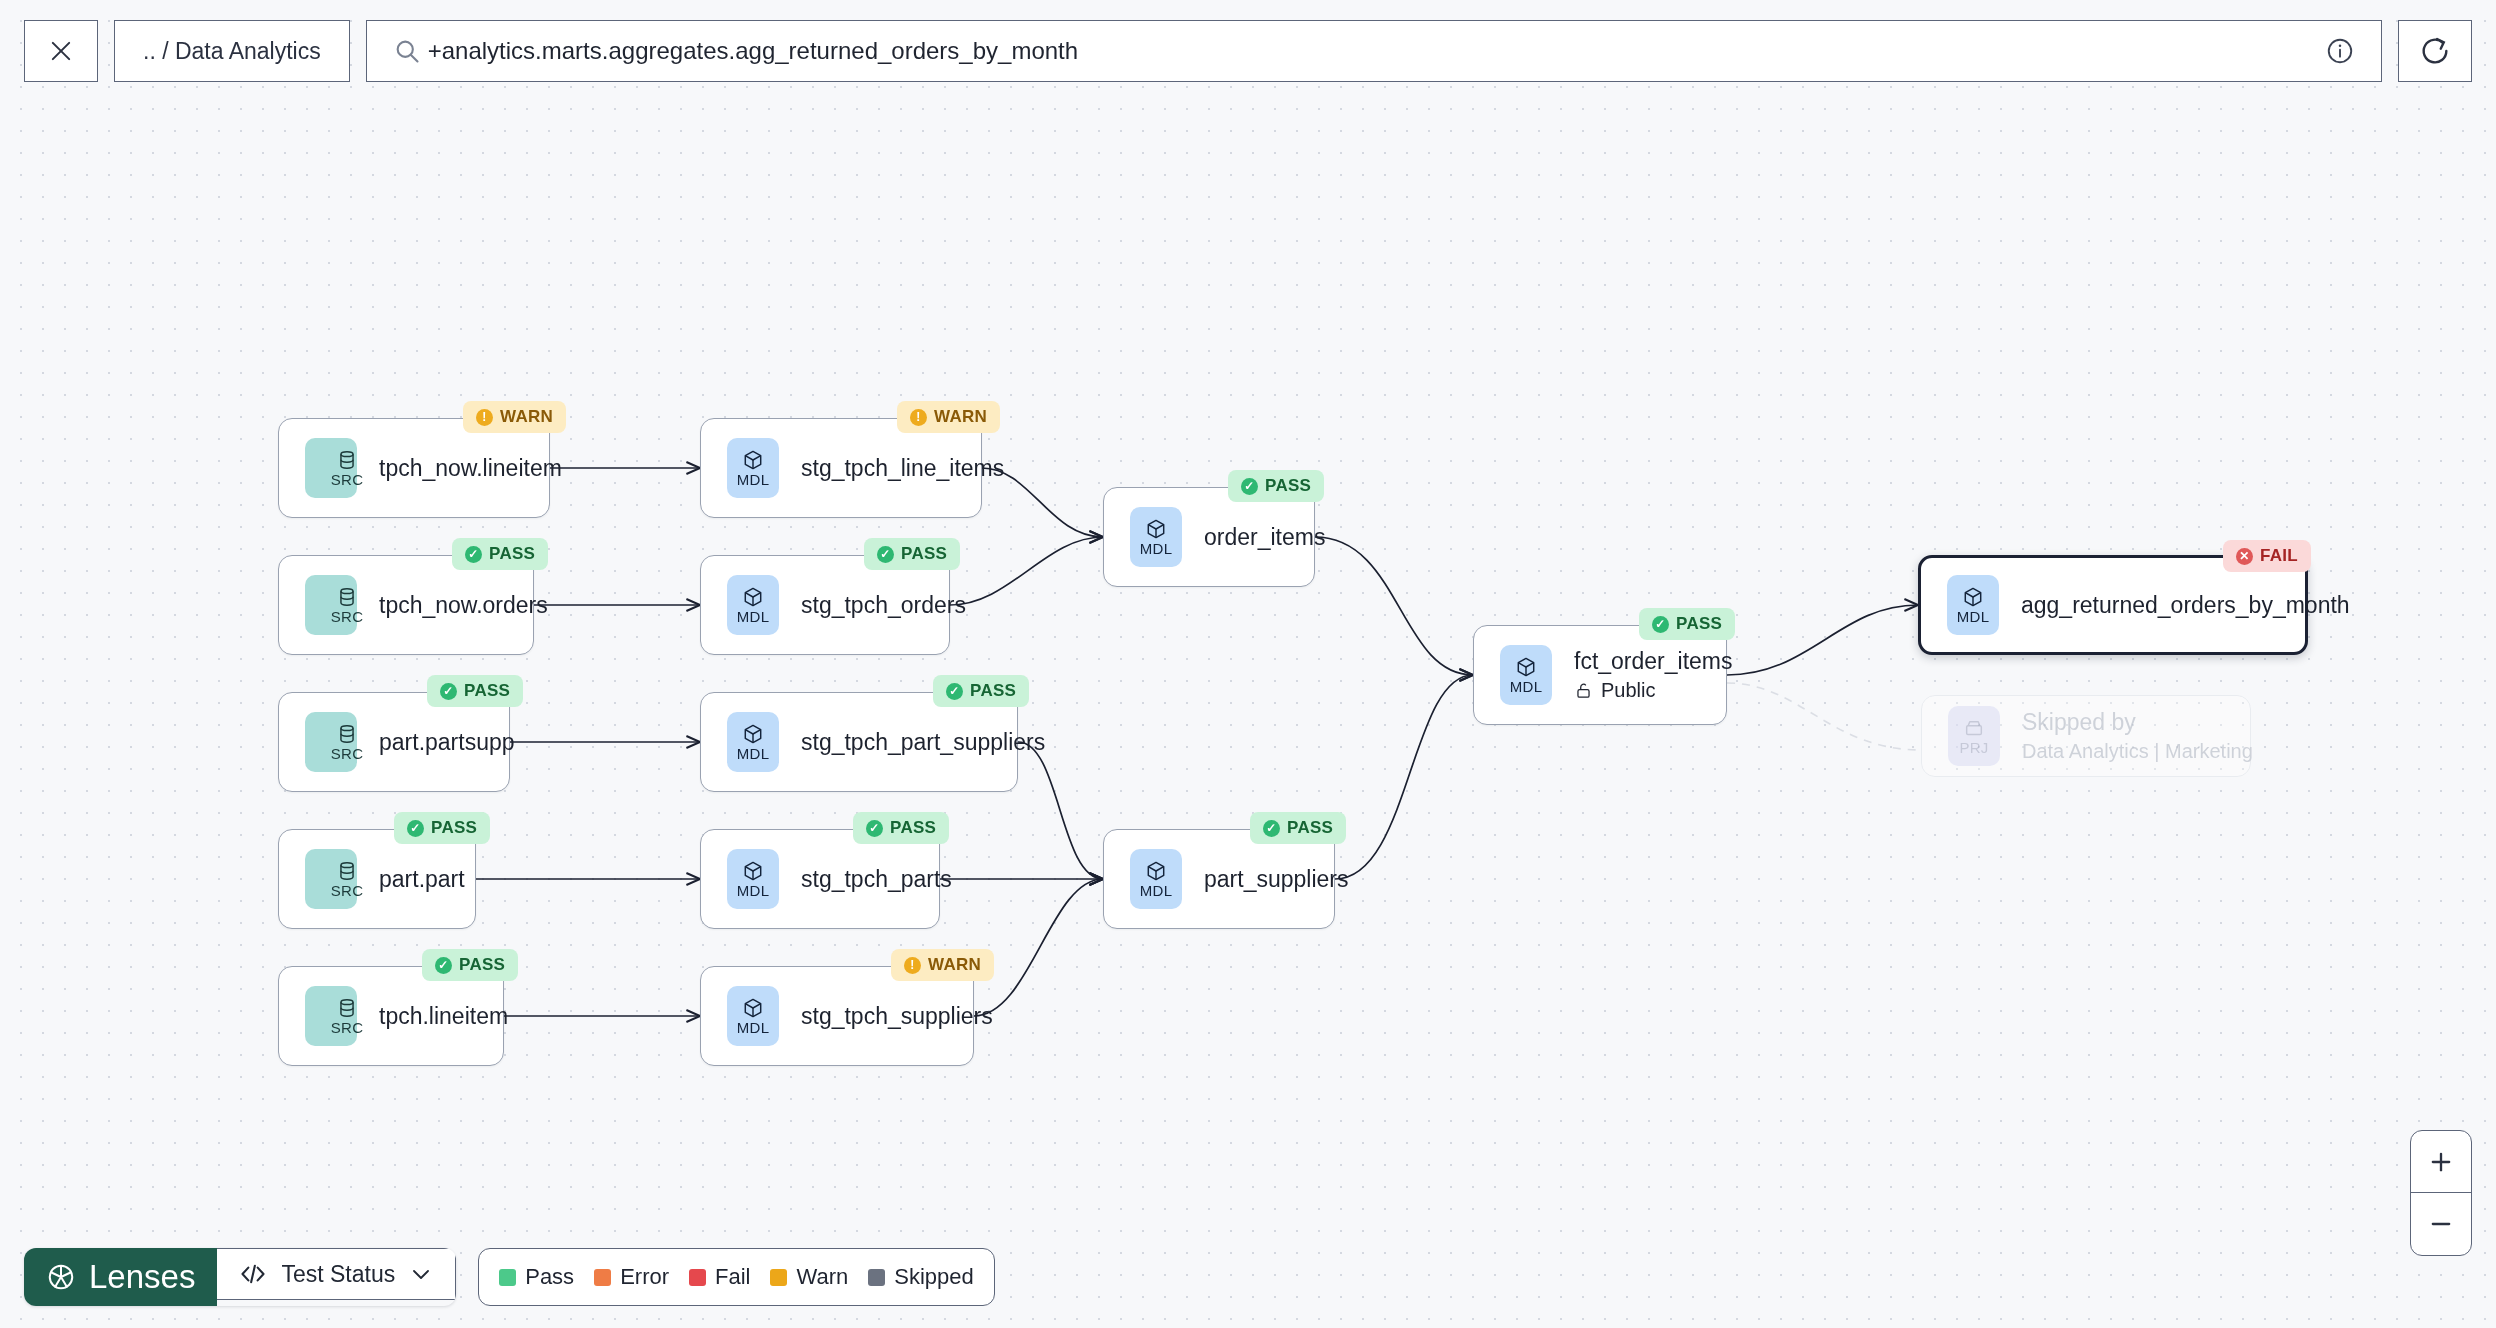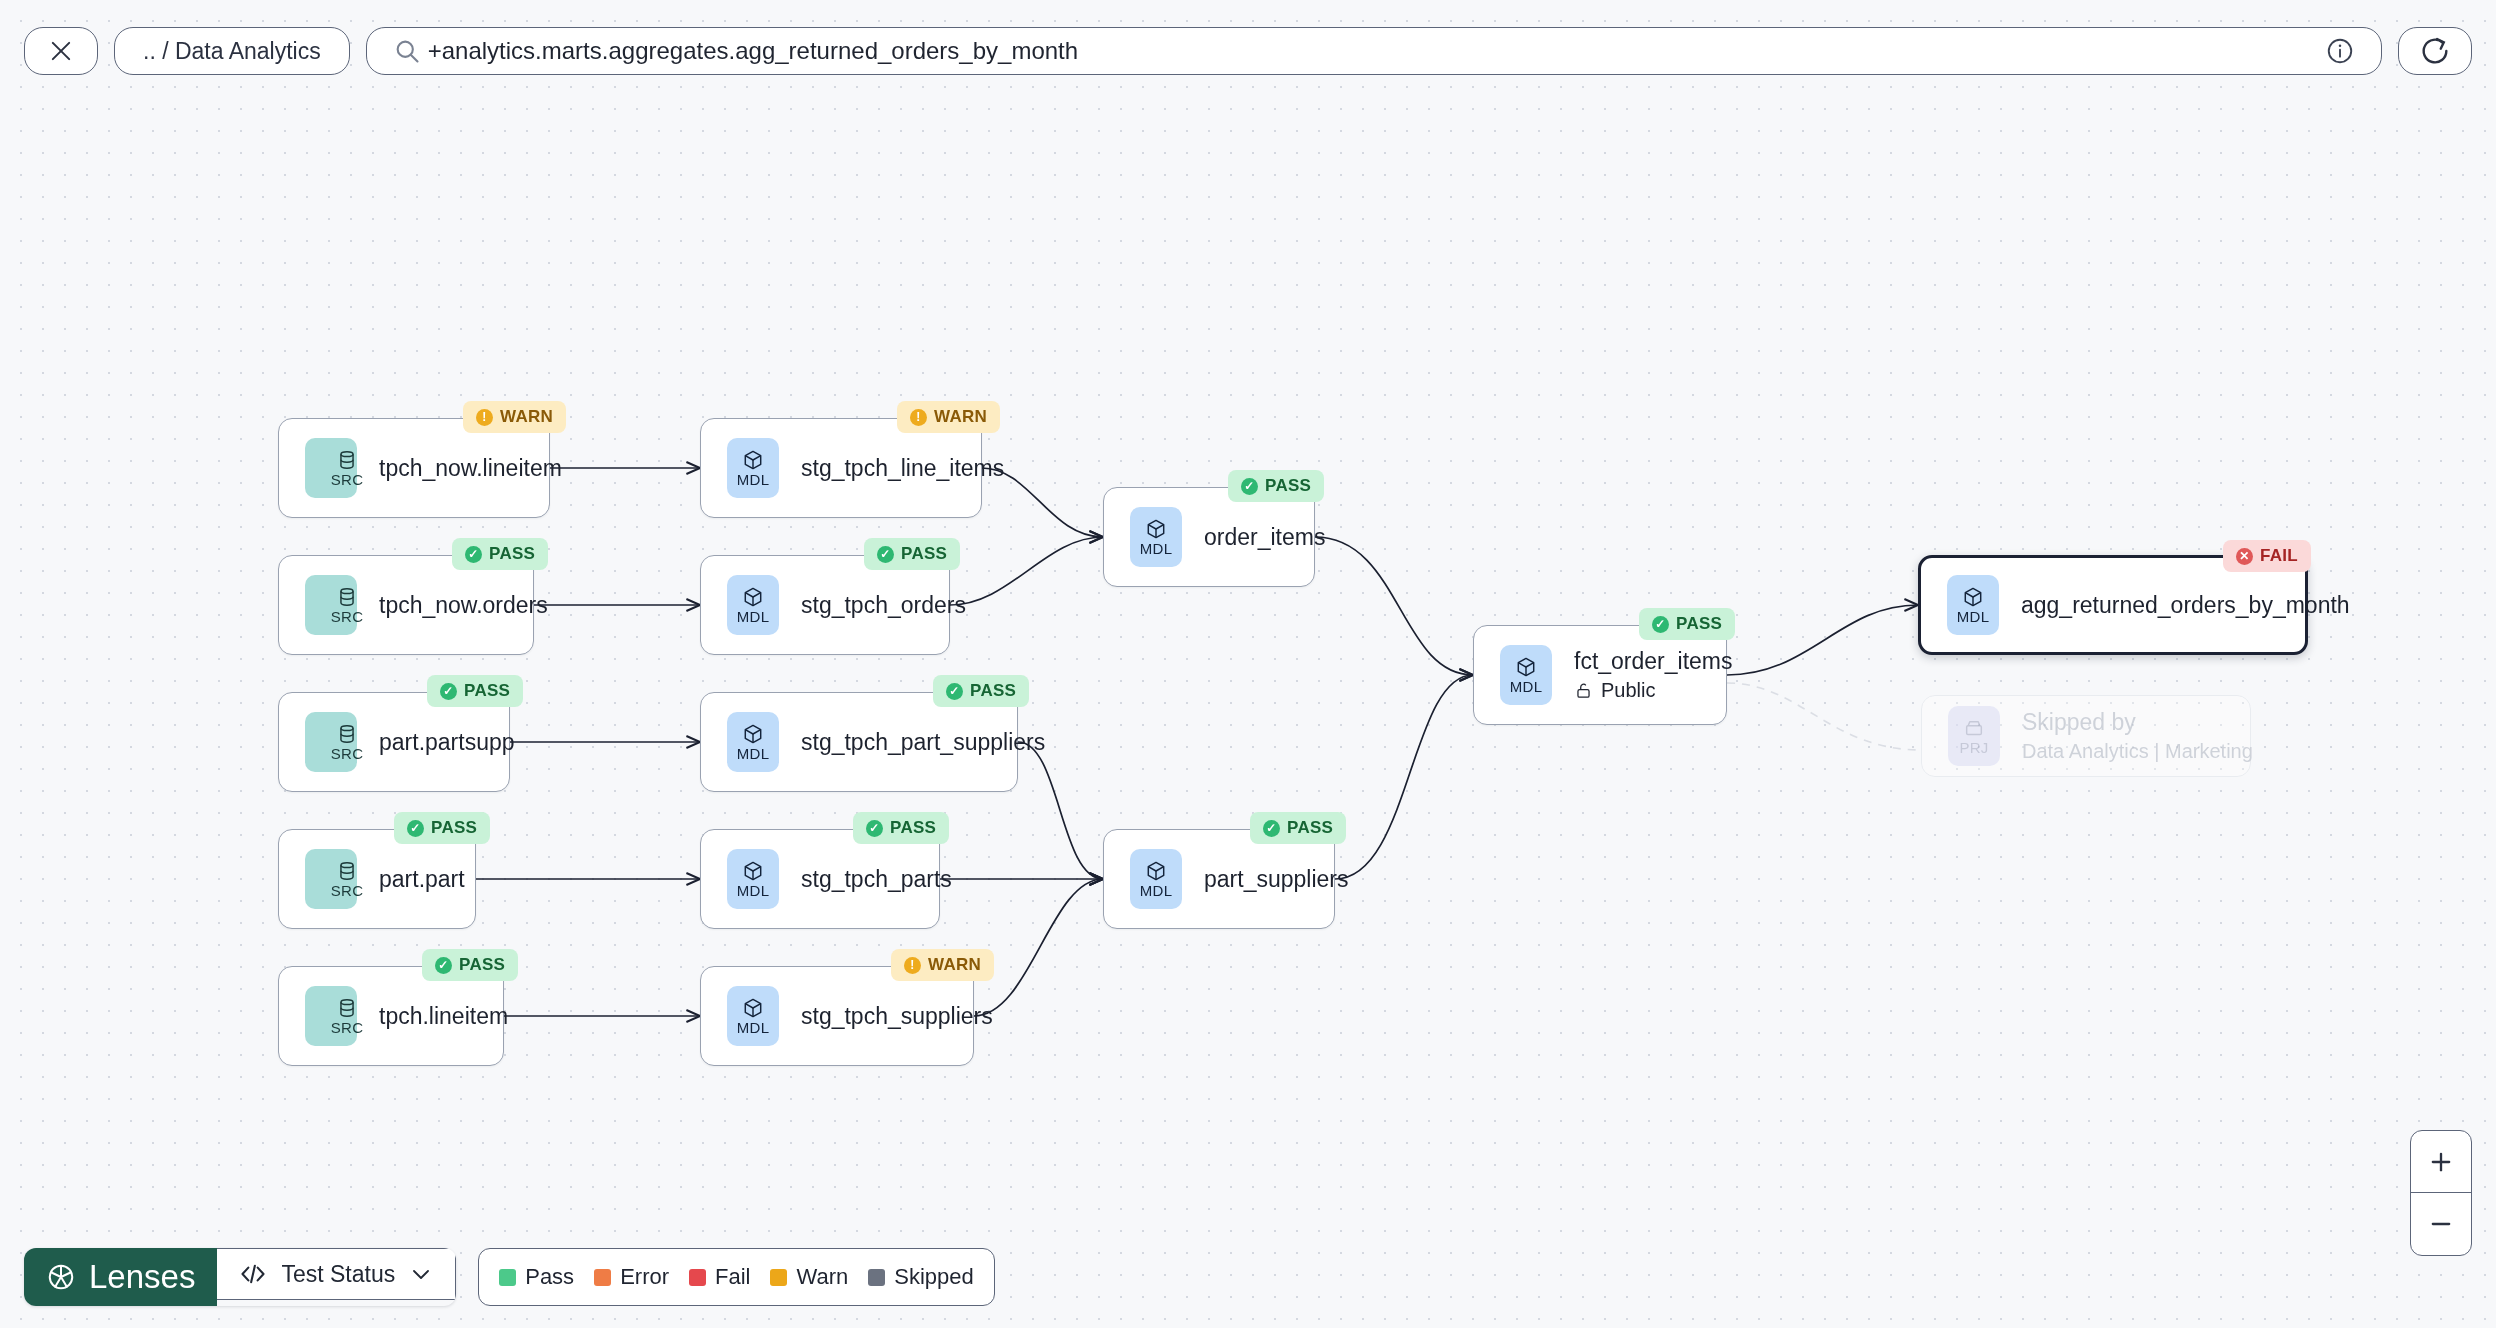--- a/index.html
+++ b/index.html
@@ -30,22 +30,22 @@
     top: 20px; left: 24px; right: 24px;
     height: 62px;
     display: flex;
     align-items: center;
     gap: 16px;
     z-index: 40;
   }
   .tb-btn {
     background: #ffffff;
     border: 1.6px solid #5c6579;
-    border-radius: 19px;
-    height: 48px;
+    border-radius: 0;
+    height: 62px;
     display: flex;
     align-items: center;
     justify-content: center;
     cursor: pointer;
     color: #2e3440;
   }
   #close-btn { width: 74px; }
   #breadcrumb-btn {
     padding: 0 28px;
     font-size: 23px;

